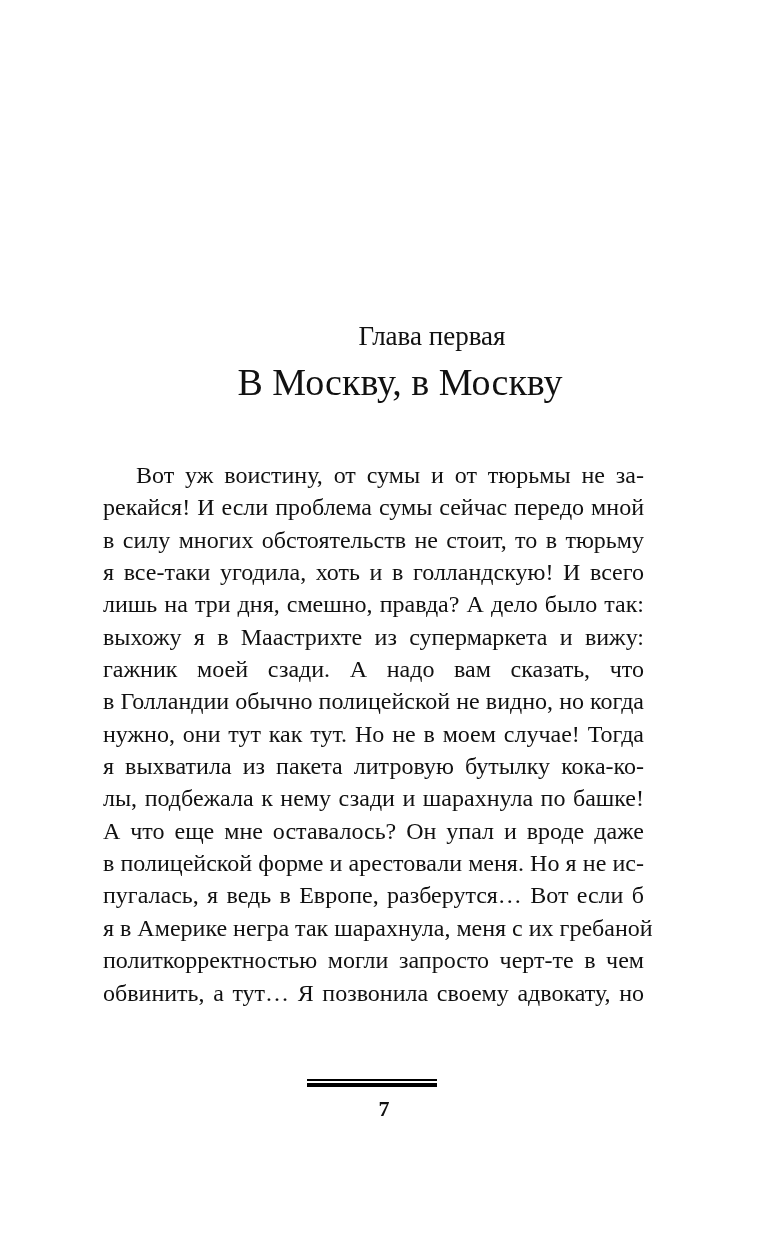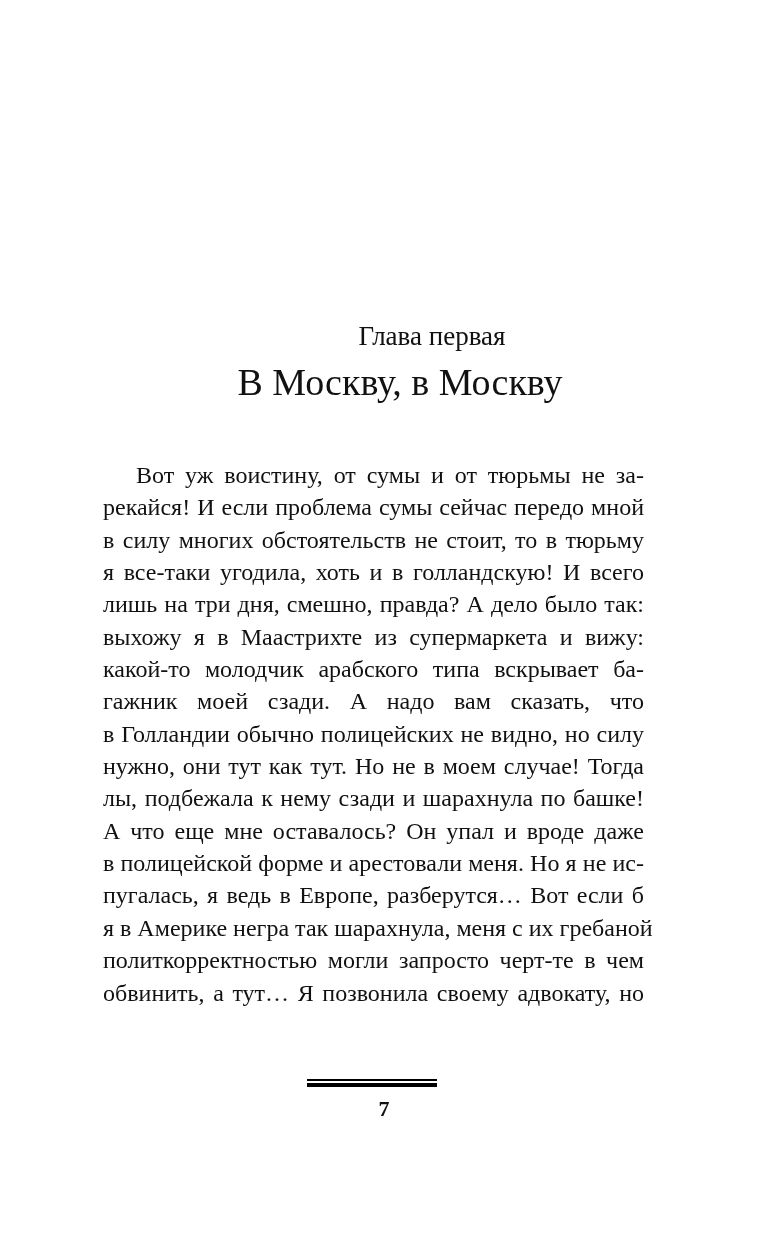--- a/index.html
+++ b/index.html
@@ -25,24 +25,24 @@
 <div class="chapter-label">Глава первая</div>
 <div class="chapter-title">В Москву, в Москву</div>
 
 <div class="body-text">
   <span class="line first">Вот уж воистину, от сумы и от тюрьмы не за-</span>
   <span class="line">рекайся! И если проблема сумы сейчас передо мной</span>
   <span class="line">в силу многих обстоятельств не стоит, то в тюрьму</span>
   <span class="line">я все-таки угодила, хоть и в голландскую! И всего</span>
   <span class="line">лишь на три дня, смешно, правда? А дело было так:</span>
   <span class="line">выхожу я в Маастрихте из супермаркета и вижу:</span>
-  <span class="line">какой-то молодчик арабского типа вскрывает ба-</span>
   <span class="line">гажник моей сзади. А надо вам сказать, что</span>
-  <span class="line">в Голландии обычно полицейских не видно, но силу</span>
+  <span class="line">в Голландии обычно полицейской не видно, но когда</span>
   <span class="line">нужно, они тут как тут. Но не в моем случае! Тогда</span>
+  <span class="line">я выхватила из пакета литровую бутылку кока-ко-</span>
   <span class="line">лы, подбежала к нему сзади и шарахнула по башке!</span>
   <span class="line">А что еще мне оставалось? Он упал и вроде даже</span>
   <span class="line">в полицейской форме и арестовали меня. Но я не ис-</span>
   <span class="line">пугалась, я ведь в Европе, разберутся… Вот если б</span>
   <span class="line">я в Америке негра так шарахнула, меня с их гребаной</span>
   <span class="line">политкорректностью могли запросто черт-те в чем</span>
   <span class="line">обвинить, а тут… Я позвонила своему адвокату, но</span>
 </div>
 
 <div class="footer-rule">

